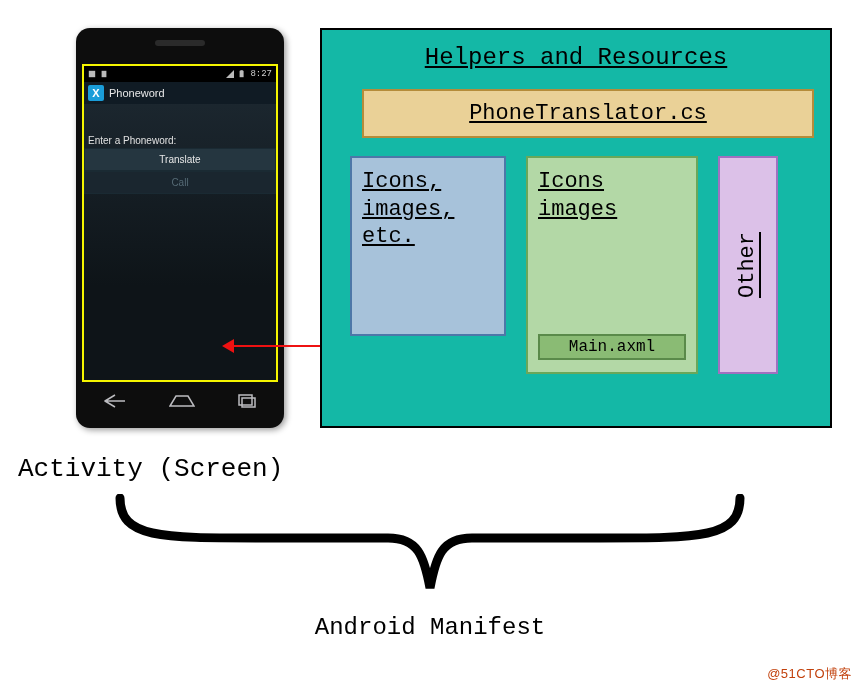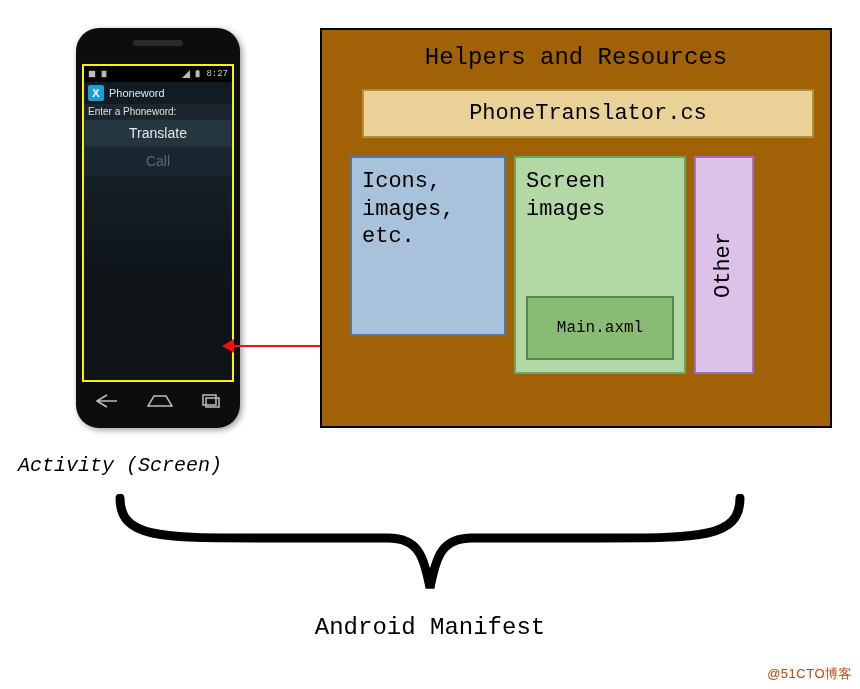--- a/index.html
+++ b/index.html
@@ -14,24 +14,24 @@
     .stage {
       position: relative;
       width: 860px;
       height: 689px;
     }
     
     .phone {
       position: absolute;
       left: 76px;
       top: 28px;
-      width: 164px;
+      width: 208px;
       height: 400px;
       background: #0d0d0d;
-      border-radius: 23px;
+      border-radius: 14px;
       box-shadow: 2px 2px 6px rgba(0,0,0,.4);
     }
     .phone-speaker {
       position: absolute;
       top: 12px; left: 50%; transform: translateX(-50%);
       width: 50px; height: 6px; border-radius: 3px;
       background: #2a2a2a;
     }
     .phone-screen {
       position: absolute;
@@ -53,60 +53,61 @@
     }
     .app-icon {
       width: 16px; height: 16px; background: #1a9dd9;
       display: flex; align-items: center; justify-content: center;
       border-radius: 2px;
     }
     .app-icon-inner { color: #fff; font-size: 11px; font-weight: bold; font-family: sans-serif; }
     .app-title {
       color: #e8e8e8; font-size: 11px; font-family: sans-serif;
     }
-    .app-body { padding: 0; }
+    .app-body { padding: 0; margin-top: 29px; }
     .app-label { color: #e0e0e0; font-size: 10px; padding: 2px 4px; font-family: sans-serif; }
     .app-input {
       width: 100%; background: #10202c; border: none; border-bottom: 1px solid #2a4a5a;
       color: #d0d0d0; font-size: 10px; padding: 2px 4px; font-family: sans-serif;
       outline: none;
     }
     .app-btn {
       width: 100%; background: #253640; color: #e6e6e6;
       border: 1px solid #1a2a33; text-align: center;
-      font-size: 14px; padding: 5px 0; font-family: sans-serif;
+      font-size: 10px; padding: 5px 0; font-family: sans-serif;
     }
     .app-btn.disabled { background: #1a262f; color: #556a75; }
     .nav-bar {
       position: absolute; left: 6px; right: 6px; bottom: 10px;
       height: 30px; display: flex; justify-content: space-around; align-items: center;
     }
     .nav-glyph { color: #9aa0a4; font-size: 16px; line-height: 1; }
     
     .panel {
       position: absolute;
       left: 320px; top: 28px;
       width: 512px; height: 400px;
-      background: #a16207;
+      background: #14b8a6;
       border: 2px solid #000;
+      text-decoration: underline;
     }
     .panel-title {
       text-align: center; font-size: 24px; padding: 14px 0 10px;
       color: #000;
     }
     .translator-box {
       margin: 8px 16px 18px 40px;
       background: #ead197;
       border: 2px solid #b58c3a;
       text-align: center;
       font-size: 22px; padding: 10px 0;
       color: #000;
     }
     .inner-row {
-      display: flex; gap: 8px; padding: 0 28px 22px 28px;
+      display: flex; gap: 20px; padding: 0 28px 22px 28px;
       align-items: flex-start;
     }
     .card {
       border: 2px solid;
       padding: 10px 10px;
       font-size: 22px; line-height: 1.25;
       color: #000;
       display: flex; flex-direction: column;
     }
     .card.blue {
@@ -123,41 +124,41 @@
       width: 60px; height: 218px;
       align-items: center; justify-content: center;
     }
     .vertical-text {
       writing-mode: vertical-rl; transform: rotate(180deg);
       font-size: 22px;
     }
     .inner-file {
       position: absolute; left: 10px; right: 10px; bottom: 12px;
       background: #8abb74; border: 2px solid #5a8a4a;
-      text-align: center; font-size: 16px; padding: 20px 0;
+      text-align: center; font-size: 16px; padding: 1px 0;
       color: #000;
     }
     
     .arrow-line {
       position: absolute;
       left: 232px; top: 345px;
       width: 270px; height: 2px; background: #e11;
     }
     .arrow-head {
       position: absolute;
       left: 222px; top: 339px;
       width: 0; height: 0;
       border-top: 7px solid transparent;
       border-bottom: 7px solid transparent;
       border-right: 12px solid #e11;
     }
     
     .activity-label {
       position: absolute; left: 18px; top: 454px;
-      font-size: 20px; color: #000; font-style: italic;
+      font-size: 26px; color: #000;
     }
     
     .brace-wrap {
       position: absolute;
       left: 100px; top: 494px;
       width: 660px; height: 100px;
     }
     .brace-wrap svg { width: 100%; height: 100%; }
     .manifest-label {
       position: absolute; left: 0; top: 614px; width: 860px;
@@ -243,21 +244,21 @@
   <div class="panel">
     <div class="panel-title">Helpers and Resources</div>
     <div class="translator-box">PhoneTranslator.cs</div>
     <div class="inner-row">
       <div class="card blue">
         <div>Icons,</div>
         <div>images,</div>
         <div>etc.</div>
       </div>
       <div class="card green">
-        <div>Screen</div>
+        <div>Icons</div>
         <div>images</div>
         <div class="inner-file">Main.axml</div>
       </div>
       <div class="card purple">
         <div class="vertical-text">Other</div>
       </div>
     </div>
   </div>
 
   <div class="activity-label">Activity (Screen)</div>

